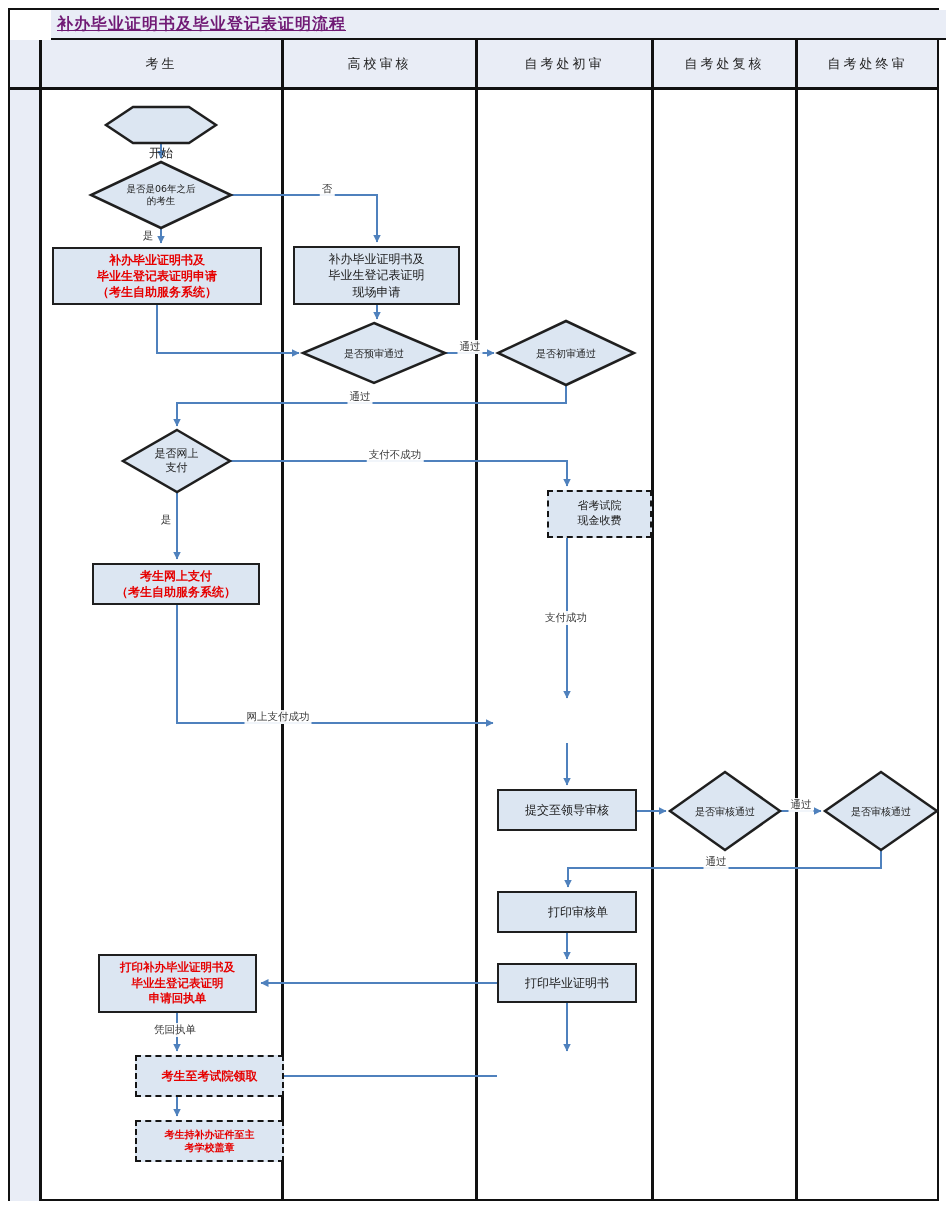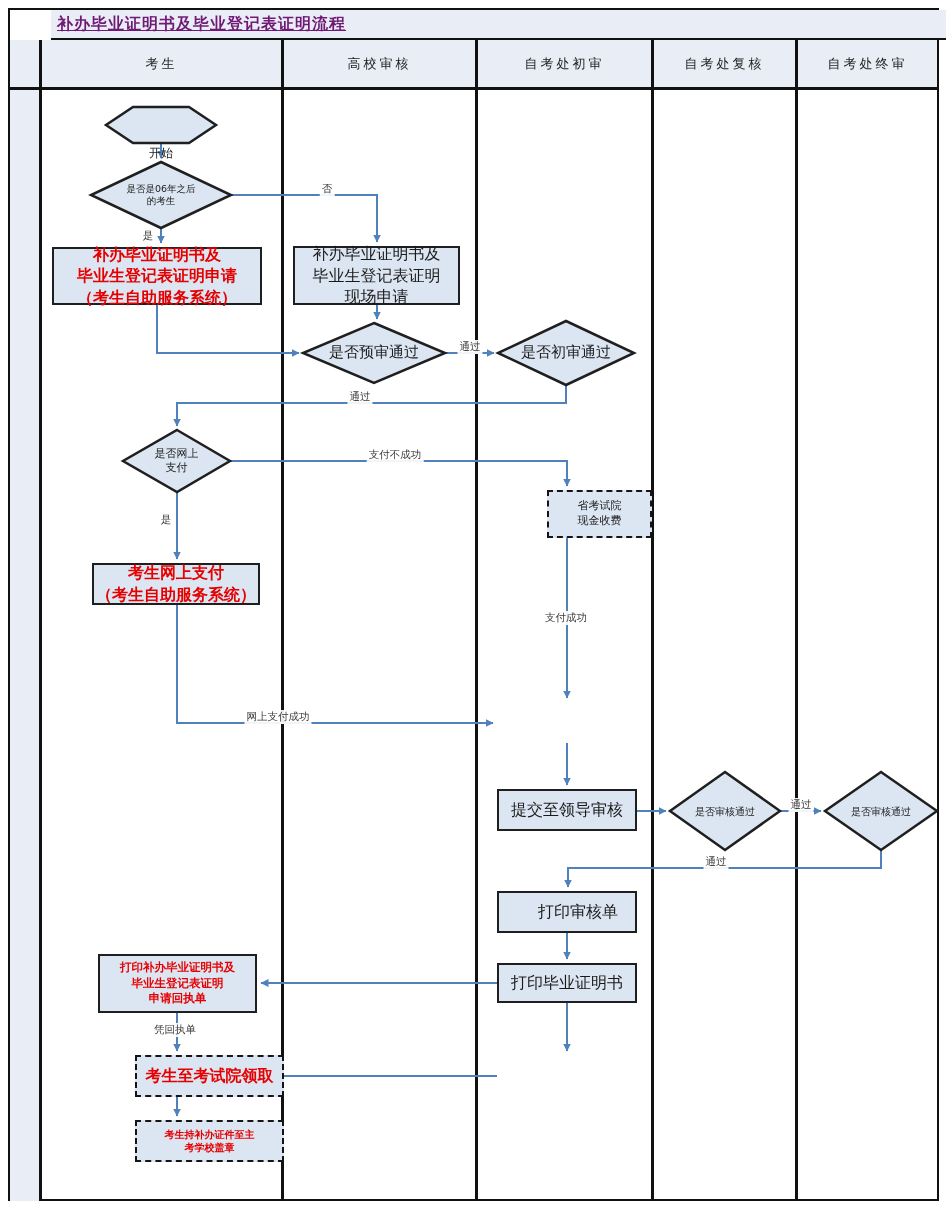--- a/index.html
+++ b/index.html
@@ -19,28 +19,28 @@
     display:flex;align-items:center;justify-content:center;
     font-size:13px;color:#222;letter-spacing:3px;
   }
   .hline{position:absolute;background:#111;}
   .strip{position:absolute;left:10px;top:40px;width:30px;height:1161px;background:#e9edf6;}
   .vsep{position:absolute;top:40px;height:1161px;width:3px;background:#111;}
   .edgesvg{position:absolute;left:0;top:0;width:946px;height:1211px;pointer-events:none;}
   .node{
     position:absolute;background:#dce6f2;border:2px solid #1f1f1f;
     display:flex;align-items:center;justify-content:center;text-align:center;
-    font-size:16px;line-height:1.35;color:#1a1a1a;box-sizing:border-box;
+    font-size:12px;line-height:1.35;color:#1a1a1a;box-sizing:border-box;
   }
   .node span{white-space:pre-line;}
   .dashed{border:2px dashed #151515;margin-left:32px;}
   .red{color:#e60000;font-weight:bold;}
   .dtext{
     position:absolute;display:flex;align-items:center;justify-content:center;
-    text-align:center;font-size:15px;line-height:1.3;color:#1a1a1a;pointer-events:none;
+    text-align:center;font-size:10px;line-height:1.3;color:#1a1a1a;pointer-events:none;
   }
   .dtext span{white-space:pre-line;}
   .elabel{
     position:absolute;transform:translate(-50%,-50%);font-size:10.5px;color:#3a3a3a;
     background:rgba(255,255,255,0.92);padding:0 2px;white-space:nowrap;
   }
 </style>
 </head>
 <body>
 

